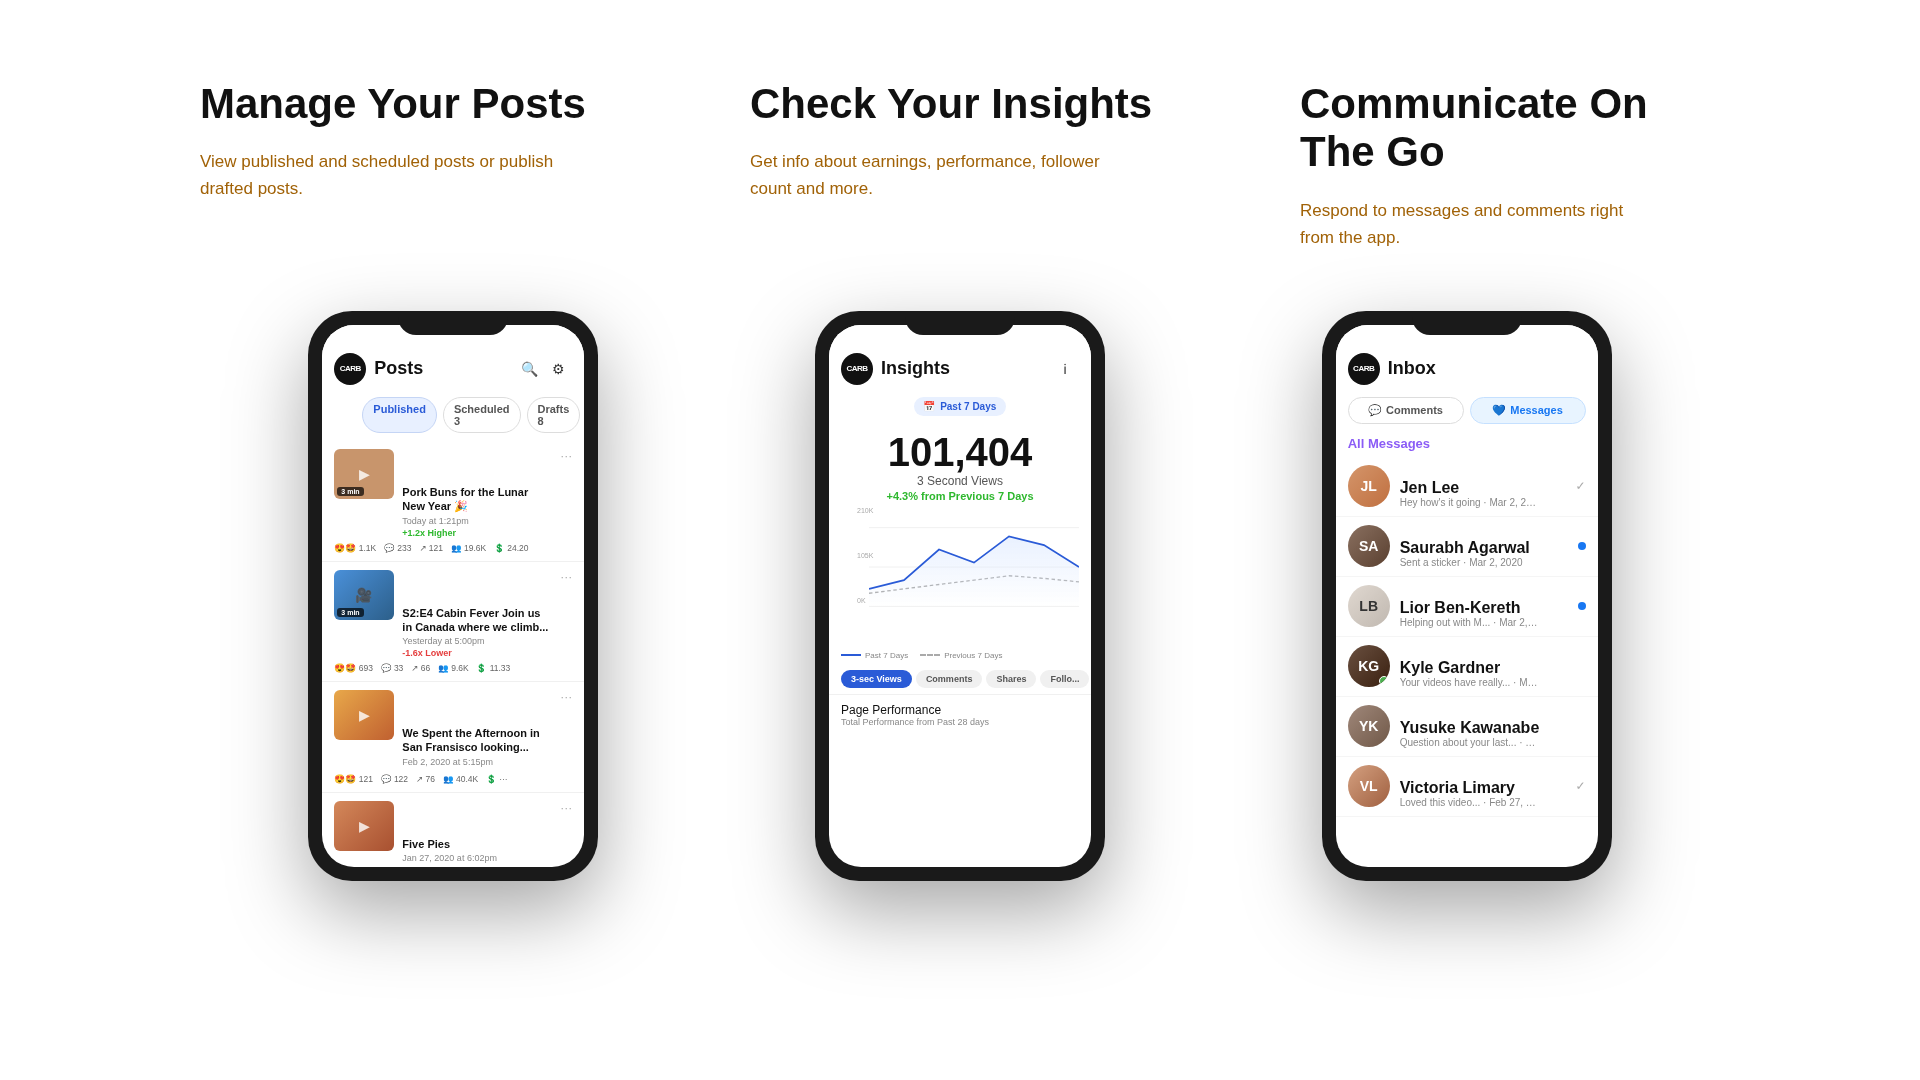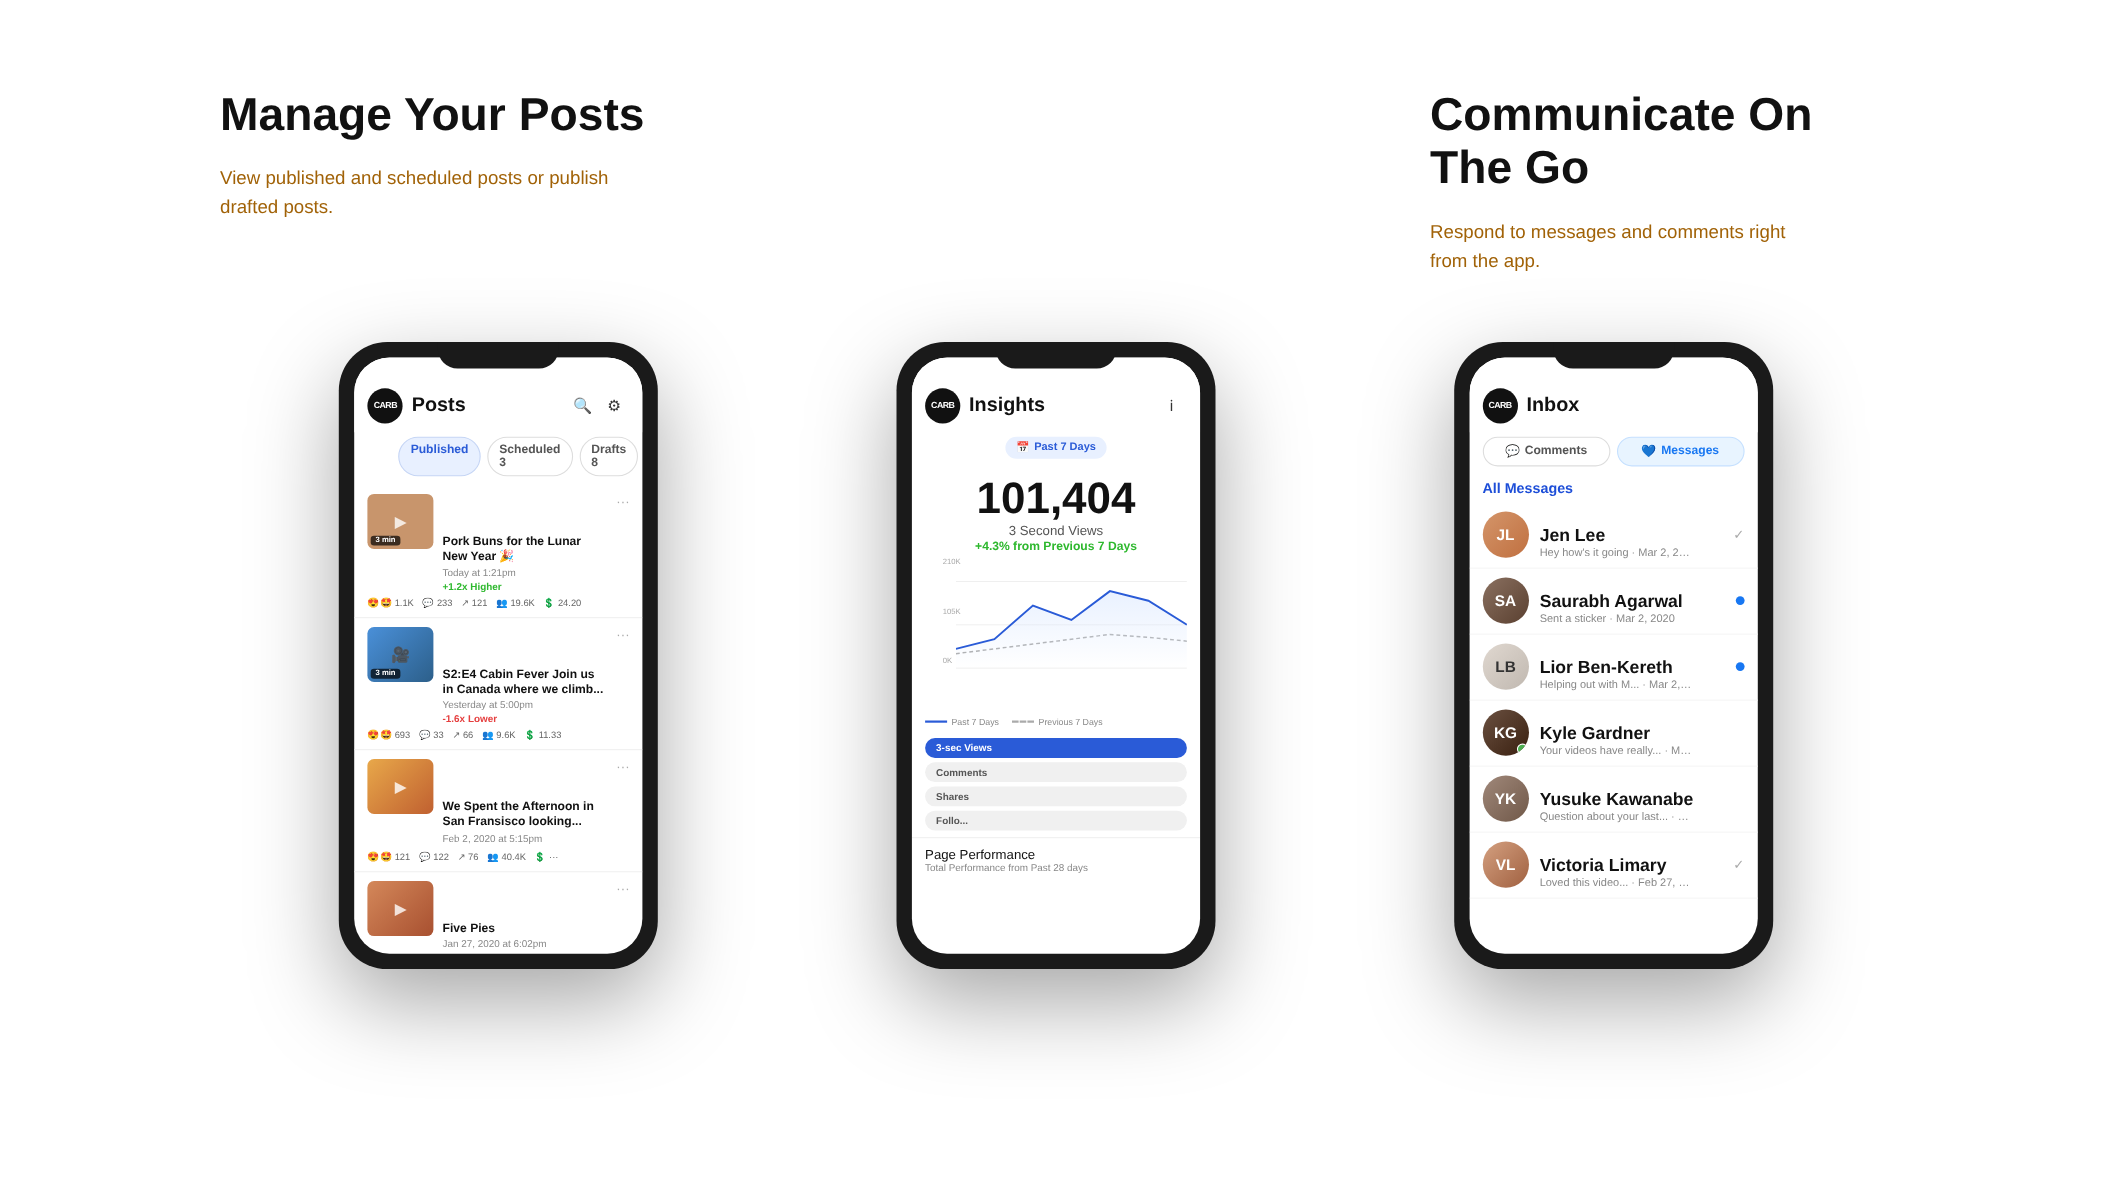--- a/index.html
+++ b/index.html
@@ -341,21 +341,20 @@
     .legend-line {
       width: 20px;
       height: 2px;
     }
 
     .chart-tabs {
       display: flex;
       padding: 6px 12px;
       gap: 4px;
       overflow-x: auto;
-      flex-direction: column;
     }
 
     .chart-tab {
       padding: 4px 10px;
       border-radius: 14px;
       font-size: 9px;
       font-weight: 600;
       cursor: pointer;
       white-space: nowrap;
     }
@@ -427,21 +426,21 @@
     .inbox-tab.active {
       background: #e8f4ff;
       color: #1877f2;
       border-color: #c5e0ff;
     }
 
     .section-heading {
       padding: 4px 12px 6px;
       font-size: 13px;
       font-weight: 700;
-      color: #1d4ed8;
+      color: #8b5cf6;
     }
 
     .message-item {
       display: flex;
       padding: 8px 12px;
       gap: 10px;
       align-items: center;
       border-bottom: 1px solid #f5f5f5;
       position: relative;
     }
@@ -543,20 +542,24 @@
 
 <div class="page-wrapper">
 
   <div class="features-row">
 
     <div class="feature-col">
       <h2 class="feature-title">Manage Your Posts</h2>
       <p class="feature-desc">View published and scheduled posts or publish drafted posts.</p>
     </div>
 
+    <div class="feature-col">
+      <h2 class="feature-title">Check Your Insights</h2>
+      <p class="feature-desc">Get info about earnings, performance, follower count and more.</p>
+    </div>
 
     <div class="feature-col">
       <h2 class="feature-title">Communicate On The Go</h2>
       <p class="feature-desc">Respond to messages and comments right from the app.</p>
     </div>
 
   </div>
 
   <div class="phones-row">
 

